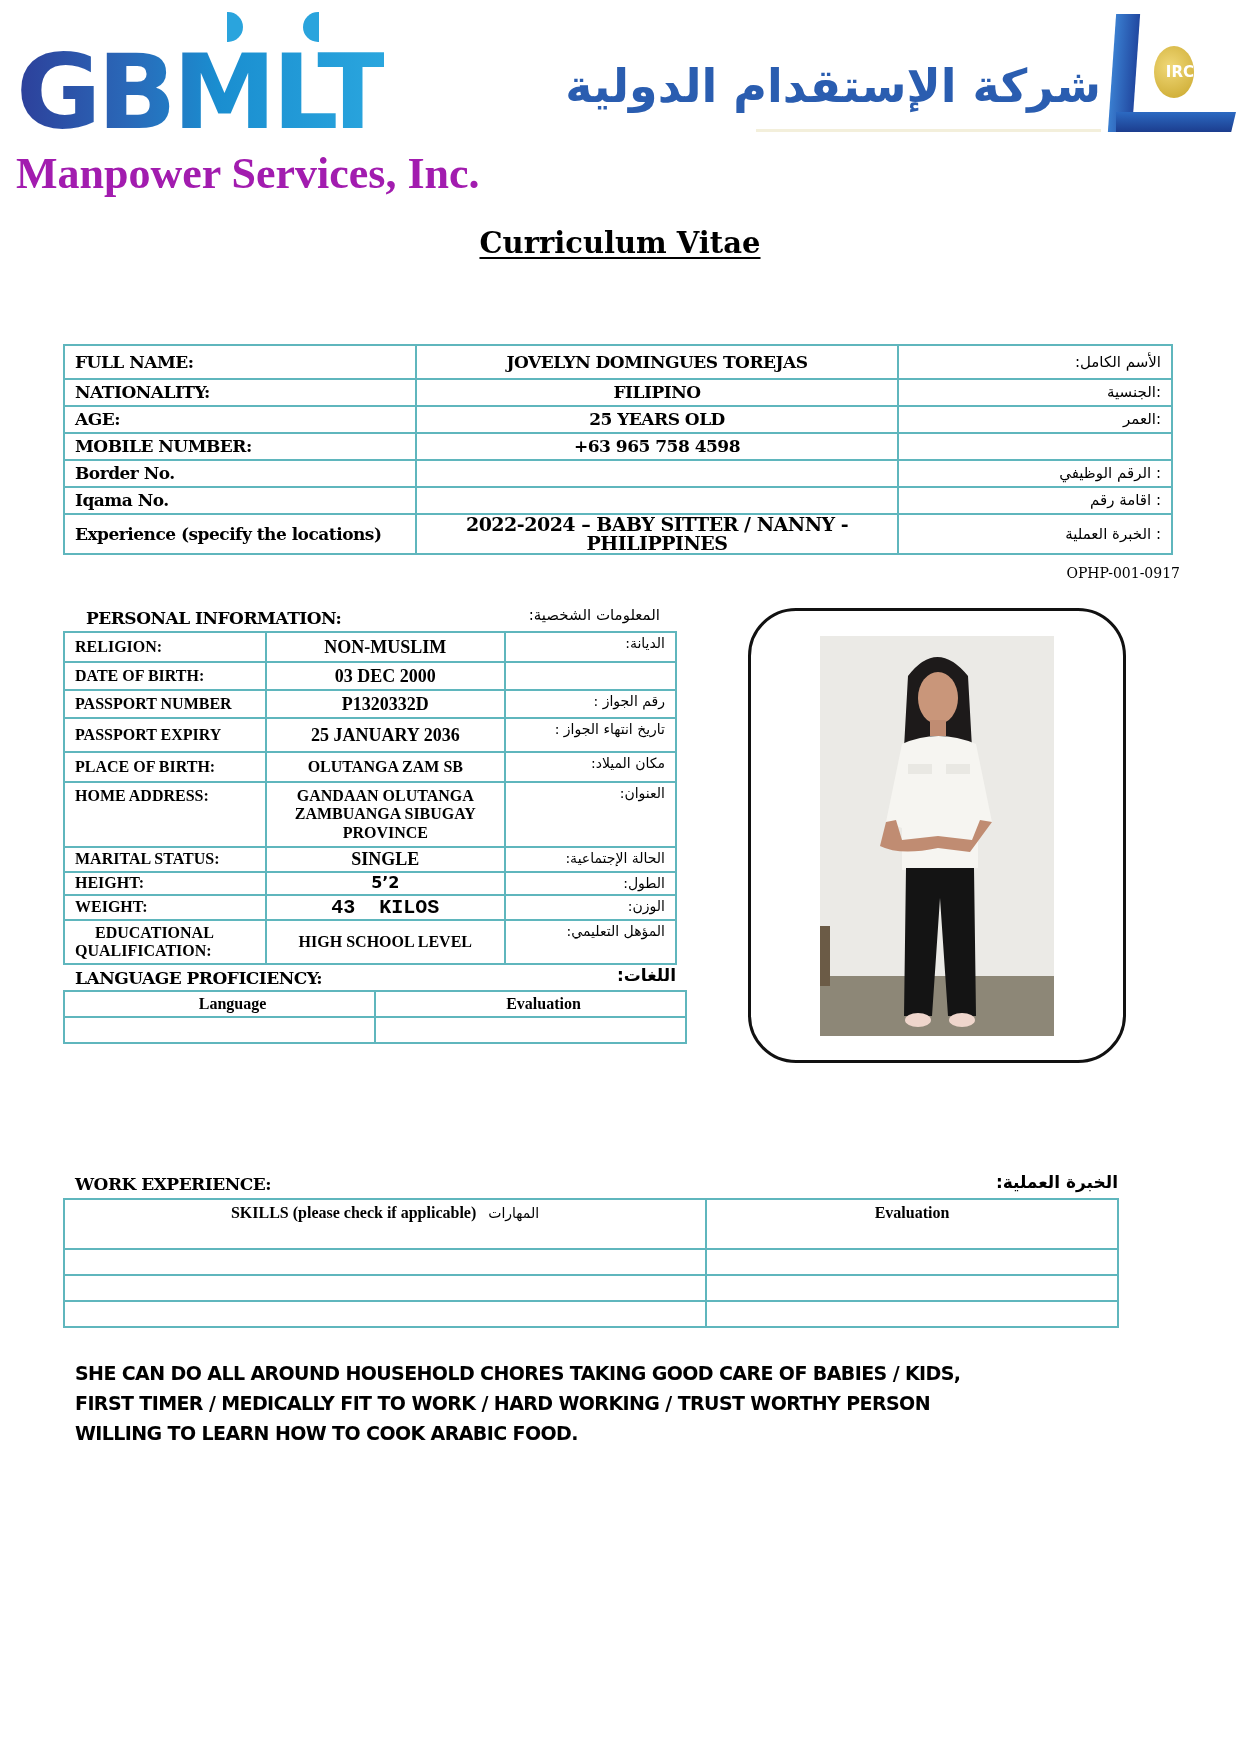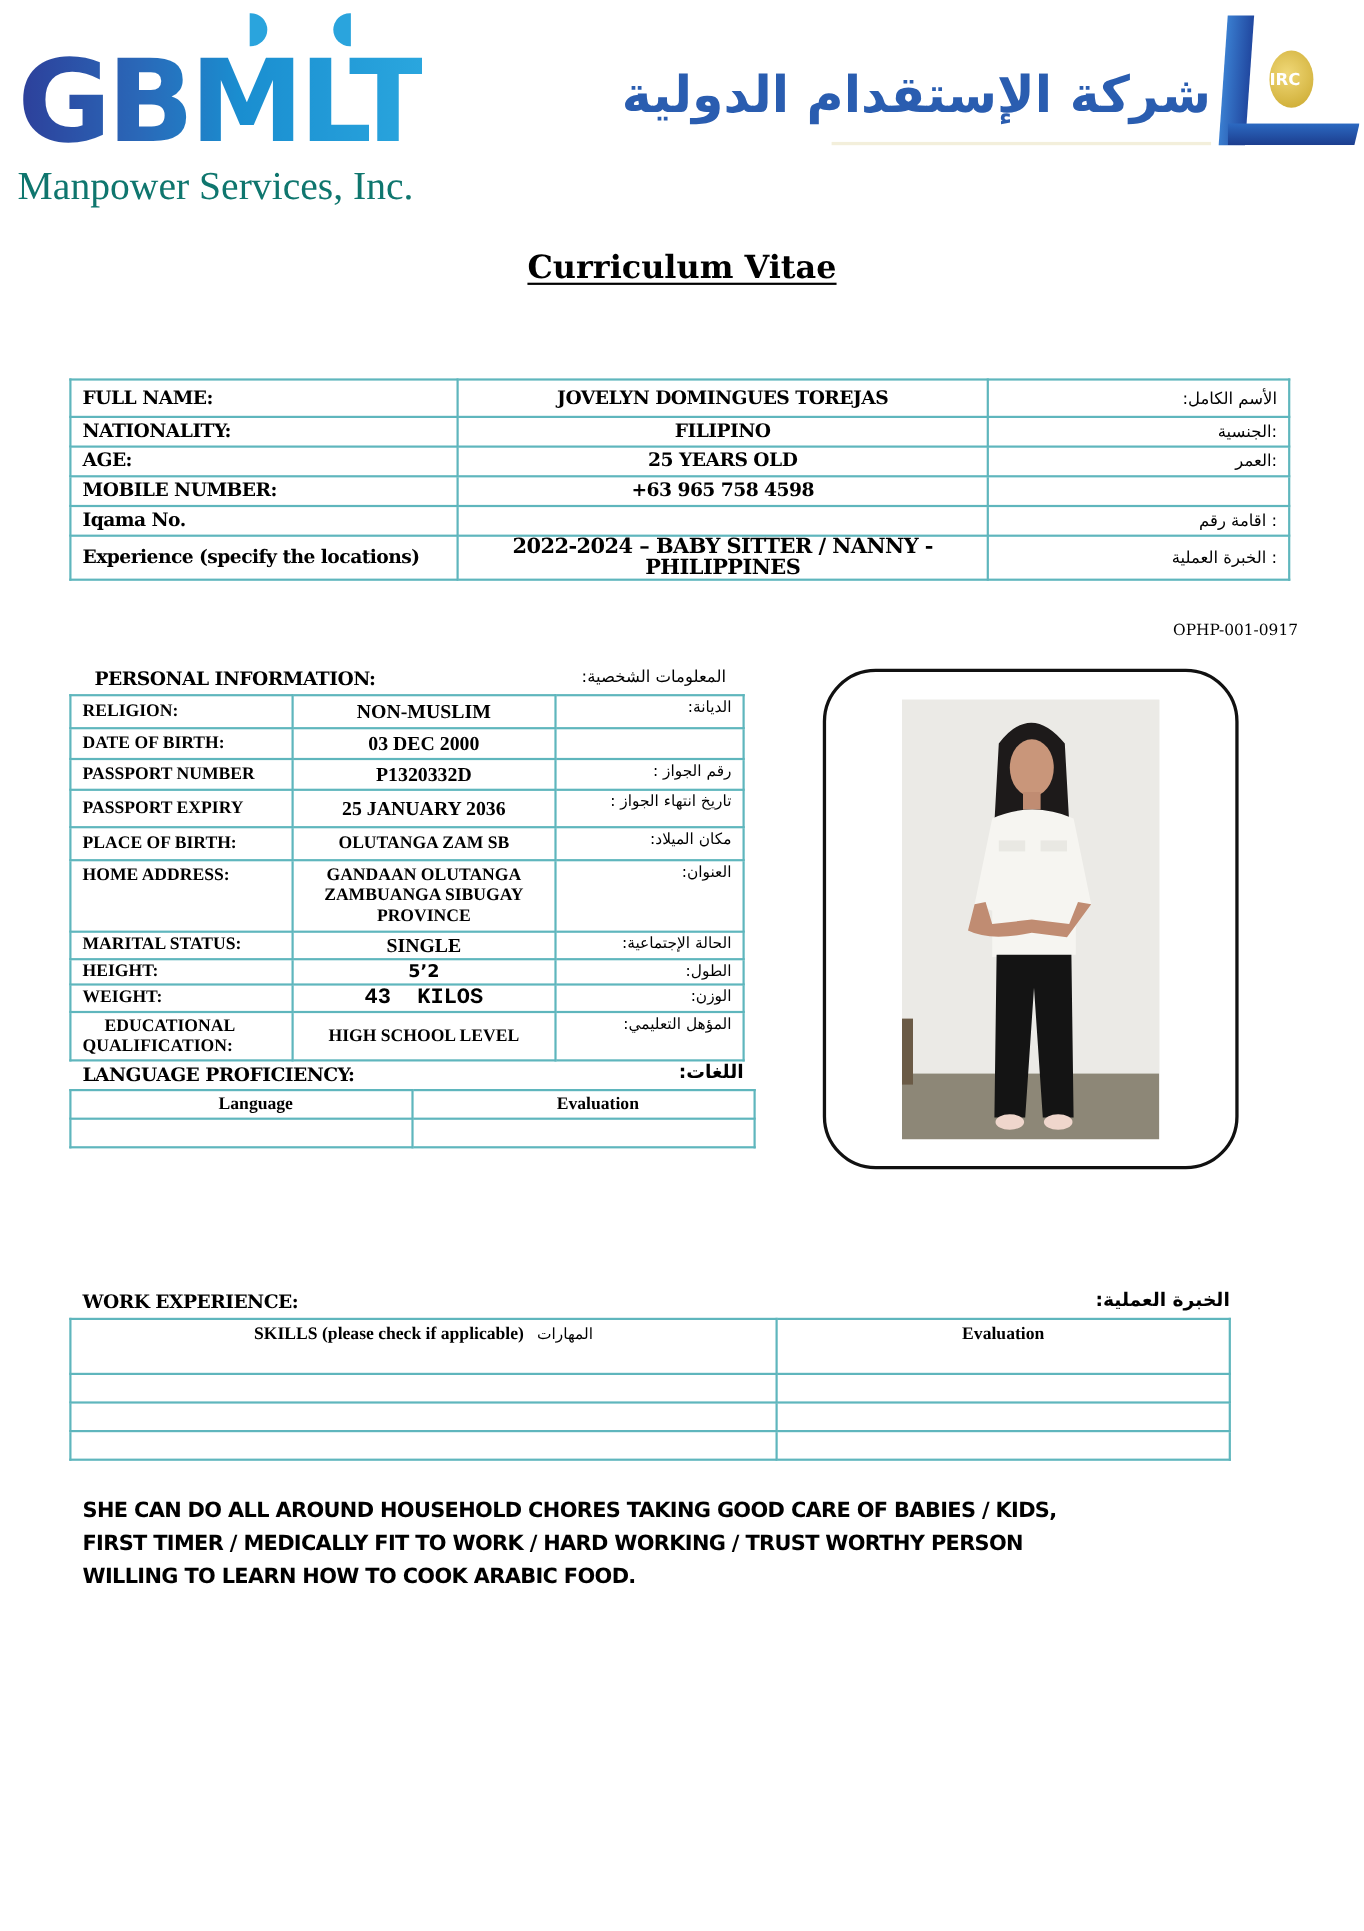--- a/index.html
+++ b/index.html
@@ -6,29 +6,29 @@
   body { width: 1240px; height: 1755px; position: relative; overflow: hidden; color: #000; font-family: "Liberation Serif", serif; }
   .abs { position: absolute; }
 
   
   .gb-logo { left: 16px; top: 10px; width: 460px; height: 180px; }
   .gb-word { position: absolute; left: 0; top: 30px; font-family: "DejaVu Sans", sans-serif; font-weight: bold; font-size: 104px; letter-spacing: -4px; line-height: 1;
     background: linear-gradient(90deg, #2d3f9a 0%, #2a68b8 30%, #1a8ed0 55%, #2aa6de 100%); -webkit-background-clip: text; background-clip: text; color: transparent; }
   .gb-dot1, .gb-dot2 { position: absolute; top: 2px; width: 16px; height: 30px; background: #2aa4dd; }
   .gb-dot1 { left: 211px; border-radius: 0 16px 16px 0; }
   .gb-dot2 { left: 287px; border-radius: 16px 0 0 16px; }
-  .gb-sub { position: absolute; left: 0; top: 138px; font-family: "Liberation Serif", serif; font-size: 36px; color: #0f766e; white-space: nowrap; }
+  .gb-sub { position: absolute; left: 0; top: 138px; font-family: "Liberation Serif", serif; font-size: 44px; color: #a21caf; white-space: nowrap; font-weight: bold; }
 
   
   .irc-logo { left: 756px; top: 12px; width: 470px; height: 124px; }
   .irc-arabic { position: absolute; left: 0; top: 44px; width: 345px; height: 60px; font-family: "DejaVu Sans", sans-serif; font-weight: bold; font-size: 46px; color: #2a5db0; direction: rtl; text-align: right; white-space: nowrap; line-height: 60px; }
   .irc-line { position: absolute; left: 0; top: 117px; width: 345px; height: 3px; background: #f3efdb; }
   .irc-bar-v { position: absolute; left: 356px; top: 2px; width: 24px; height: 118px; background: linear-gradient(90deg, #3a7ed0, #2148a0); transform: skewX(-4deg); }
   .irc-bar-h { position: absolute; left: 360px; top: 100px; width: 120px; height: 20px; background: linear-gradient(180deg, #2c6ac2, #1c3d8e); clip-path: polygon(0 0, 100% 0, 96% 100%, 0 100%); }
-  .irc-circle { position: absolute; left: 398px; top: 34px; width: 40px; height: 52px; border-radius: 50%; background: radial-gradient(circle at 40% 40%, #f0d878, #c9a62a); color: #fff; font-family: "DejaVu Sans", sans-serif; font-weight: bold; font-size: 15px; text-align: left; line-height: 52px; }
+  .irc-circle { position: absolute; left: 398px; top: 34px; width: 40px; height: 52px; border-radius: 50%; background: radial-gradient(circle at 40% 40%, #f0d878, #c9a62a); color: #fff; font-family: "DejaVu Sans", sans-serif; font-weight: bold; font-size: 15px; text-align: right; line-height: 52px; }
 
   
   .cv-title { left: 0; width: 1240px; top: 226px; text-align: center; font-family: "DejaVu Serif", serif; font-weight: bold; font-size: 29px; }
   .cv-title span { text-decoration: underline; text-underline-offset: 4px; }
 
   
   table { border-collapse: collapse; position: absolute; }
   td, th { border: 2px solid #5fb6bd; padding: 0 10px; font-family: "Liberation Serif", serif; }
   .t-top { left: 63px; top: 344px; width: 1110px; }
   .t-top td { height: 25px; font-size: 18px; font-weight: bold; line-height: 1; }
@@ -110,20 +110,25 @@
       <td class="lbl">AGE:</td>
       <td class="val">25 YEARS OLD</td>
       <td class="ar">:العمر</td>
     </tr>
     <tr>
       <td class="lbl">MOBILE NUMBER:</td>
       <td class="val">+63 965 758 4598</td>
       <td class="ar"></td>
     </tr>
     <tr>
+      <td class="lbl">Border No.</td>
+      <td class="val"></td>
+      <td class="ar">: الرقم الوظيفي</td>
+    </tr>
+    <tr>
       <td class="lbl">Iqama No.</td>
       <td class="val"></td>
       <td class="ar">: اقامة رقم</td>
     </tr>
     <tr>
       <td class="lbl">Experience (specify the locations)</td>
       <td class="val" style="font-size:19px">2022-2024 – BABY SITTER / NANNY - PHILIPPINES</td>
       <td class="ar">: الخبرة العملية</td>
     </tr>
   </tbody>

